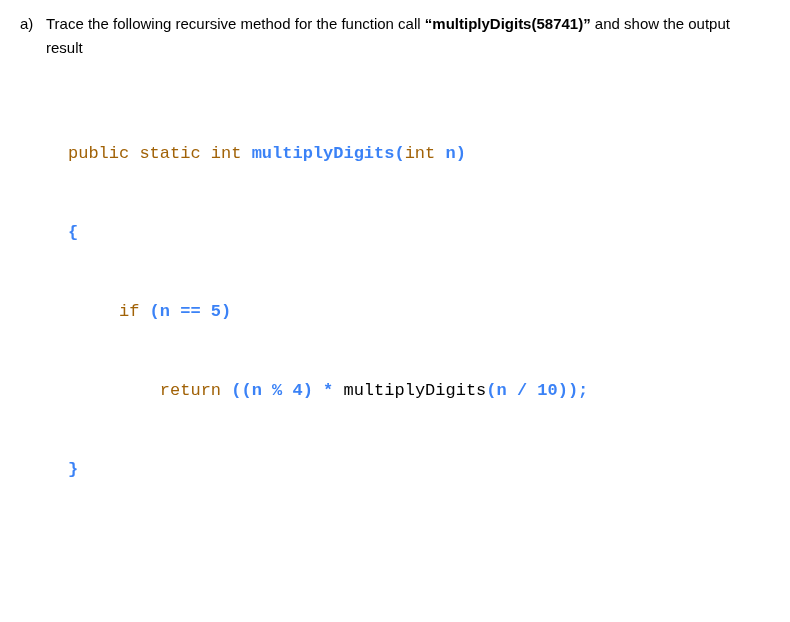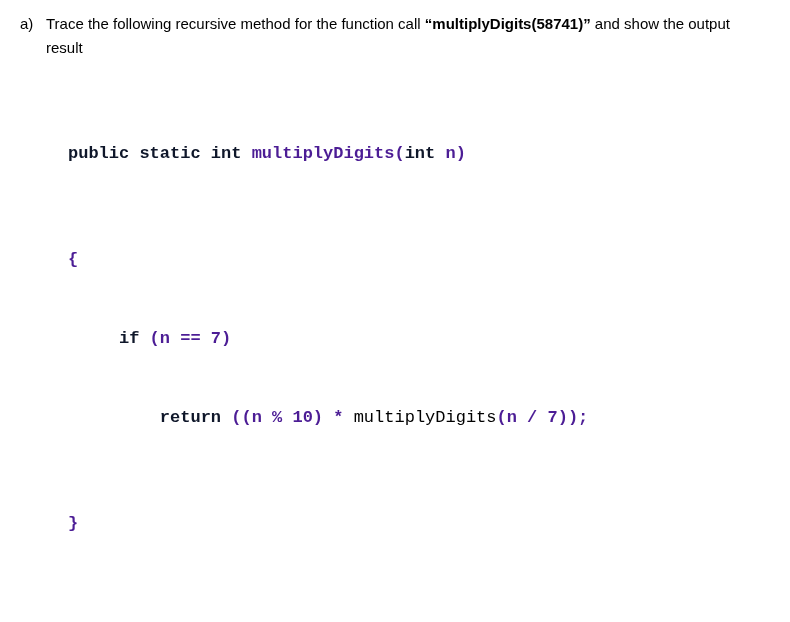--- a/index.html
+++ b/index.html
@@ -37,27 +37,26 @@
       font-weight: bold;
       margin-left: 48px;
       margin-top: 28px;
       line-height: 1.55;
       white-space: pre;
     }
     .code-line {
       display: block;
     }
     .kw {
-      color: #0f172a;
-      font-weight: bold;
+      color: #a16207;
+      font-weight: normal;
     }
     .plain {
-      color: #4c1d95;
+      color: #3b82f6;
       font-weight: bold;
-      margin-top: 27px;
     }
     .italicCall {
       font-weight: normal;
       color: #000;
     }
     .bold {
       font-weight: bold;
     }
   </style>
 </head>
@@ -67,17 +66,17 @@
   <div class="question-text">
     <div class="question-label">a)</div>
     <div class="question-prose">
       <span>Trace the following recursive method for the function call </span><span class="bold">“multiplyDigits(58741)”</span><span> and show the output result</span>
     </div>
   </div>
 
   <div class="code-block">
     <div class="code-line"><span class="kw">public static int </span><span class="plain">multiplyDigits(</span><span class="kw">int</span><span class="plain"> n)</span></div>
     <div class="code-line plain">{</div>
-    <div class="code-line">     <span class="kw">if</span><span class="plain"> (n == 7)</span></div>
-    <div class="code-line">         <span class="kw">return</span><span class="plain"> ((n % 10) * </span><span class="italicCall">multiplyDigits</span><span class="plain">(n / 7));</span></div>
+    <div class="code-line">     <span class="kw">if</span><span class="plain"> (n == 5)</span></div>
+    <div class="code-line">         <span class="kw">return</span><span class="plain"> ((n % 4) * </span><span class="italicCall">multiplyDigits</span><span class="plain">(n / 10));</span></div>
     <div class="code-line plain">}</div>
   </div>
 </div>
 
 </body></html>

